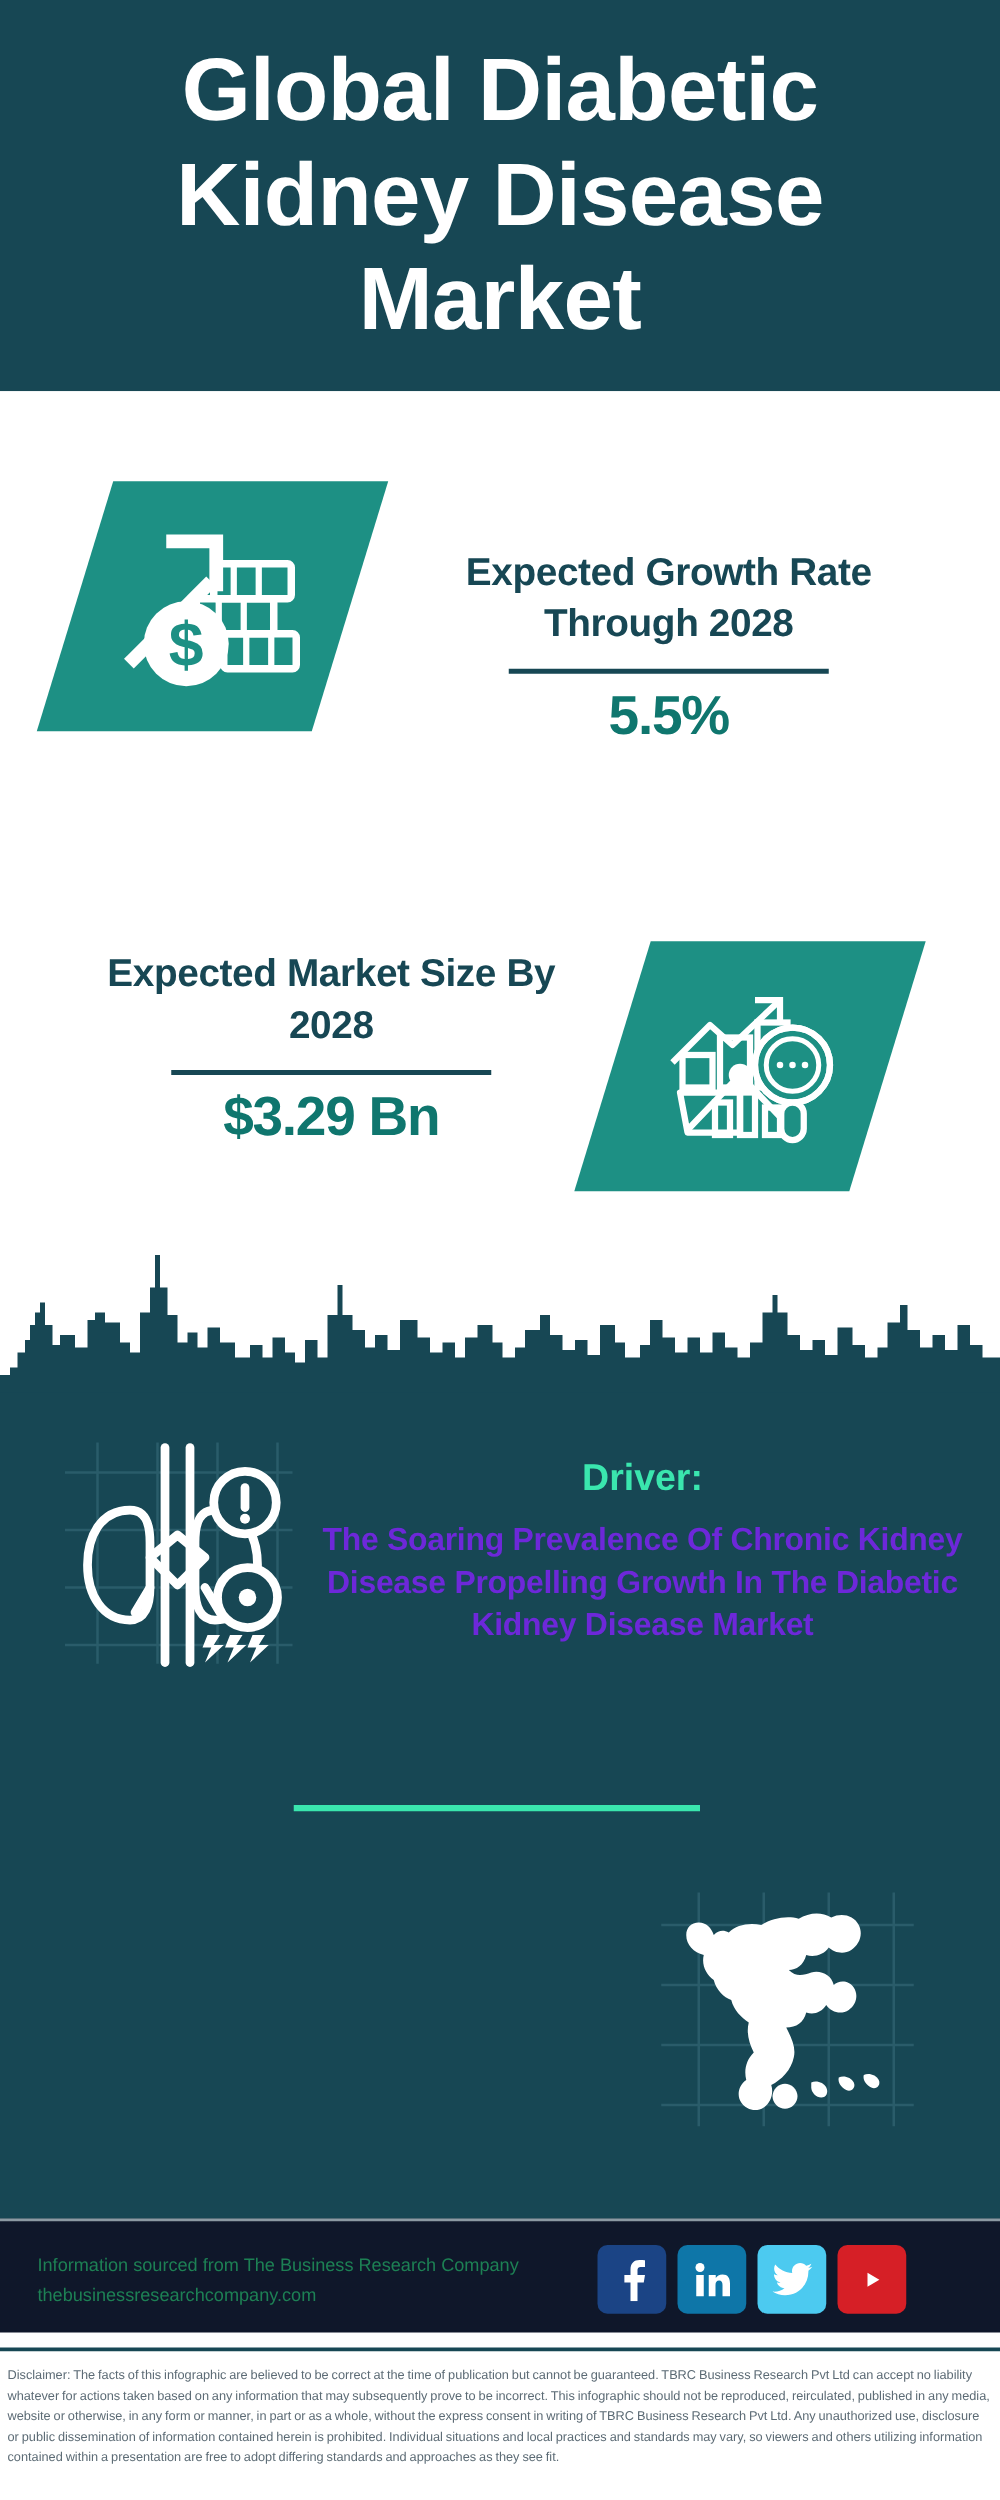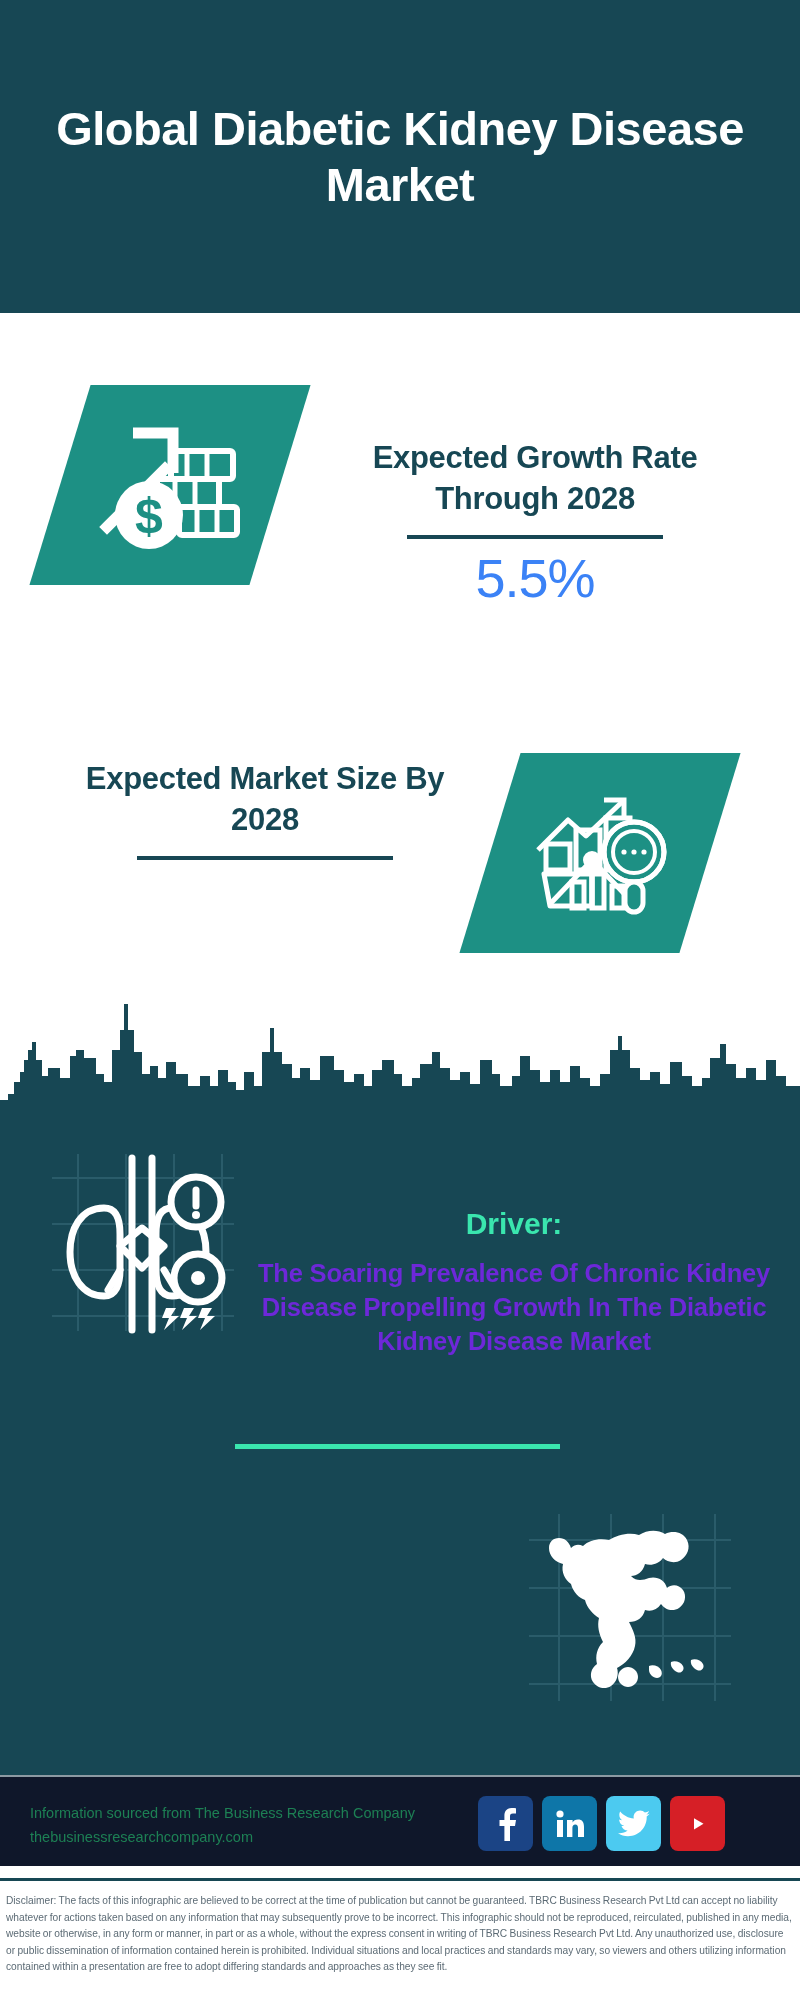--- a/index.html
+++ b/index.html
@@ -11,21 +11,21 @@
   }
   .page { position:relative; width:800px; height:2000px; background:#ffffff; }
 
   
   .header {
     position:absolute; left:0; top:0; width:800px; height:313px;
     background:#174754;
     display:flex; align-items:center; justify-content:center;
   }
   .header-title {
-    color:#ffffff; font-size:47px; font-weight:bold; line-height:1.18;
+    color:#ffffff; font-size:71px; font-weight:bold; line-height:1.18;
     text-align:center; letter-spacing:-0.5px; padding:0 24px;
   }
 
   
   .white-zone {
     position:absolute; left:0; top:313px; width:800px; height:712px;
     background:#ffffff;
   }
 
   
@@ -51,42 +51,42 @@
   .stat-heading {
     color:#174754; font-size:31px; font-weight:bold; line-height:1.33;
     letter-spacing:-0.3px;
   }
   .stat-rule {
     height:4px; background:#174754; margin:16px auto 10px auto;
   }
   .rule-1 { width:256px; }
   .rule-2 { width:256px; }
   .stat-value {
-    color:#3b82f6; font-size:54px; font-weight:normal; line-height:1.1;
+    color:#0f766e; font-size:44px; font-weight:bold; line-height:1.1;
     letter-spacing:-1px;
   }
 
   
   .skyline {
     position:absolute; left:0; top:990px; width:800px; height:125px;
     line-height:0;
   }
   .skyline svg { display:block; width:800px; height:125px; }
 
   
   .dark-zone {
     position:absolute; left:0; top:1114px; width:800px; height:661px;
     background:#174754;
   }
 
   
   .kidney-icon { position:absolute; left:48px; top:1150px; width:190px; height:185px; }
   .kidney-icon svg { display:block; }
 
-  .driver-block { position:absolute; left:240px; top:1165px; width:548px; text-align:center;margin-top:41px; }
+  .driver-block { position:absolute; left:240px; top:1165px; width:548px; text-align:center; }
   .driver-title {
     color:#3ae6ae; font-size:30px; font-weight:bold; line-height:1.2;
     margin-bottom:14px;
   }
   .driver-text {
     color:#6d28d9; font-size:25.5px; font-weight:bold; line-height:1.34;
     letter-spacing:-0.2px;
   }
 
   .driver-divider {
@@ -176,20 +176,21 @@
 
     <div class="stat-block stat-1">
       <div class="stat-heading">Expected Growth Rate Through 2028</div>
       <div class="stat-rule rule-1"></div>
       <div class="stat-value">5.5%</div>
     </div>
 
     <div class="stat-block stat-2">
       <div class="stat-heading">Expected Market Size By 2028</div>
       <div class="stat-rule rule-2"></div>
+      <div class="stat-value">$3.29 Bn</div>
     </div>
 
     <div class="tile tile-2">
       <div class="tile-inner">
         <svg width="140" height="130" viewBox="0 0 140 130" fill="none" stroke="#ffffff" stroke-width="5">
 
           <path d="M8 62 L38 32 L56 48 L92 14" fill="none" stroke-linejoin="round"></path>
           <path d="M74 12 L94 12 L94 32" fill="none"></path>
 
           <rect x="16" y="56" width="24" height="26" fill="none"></rect>

